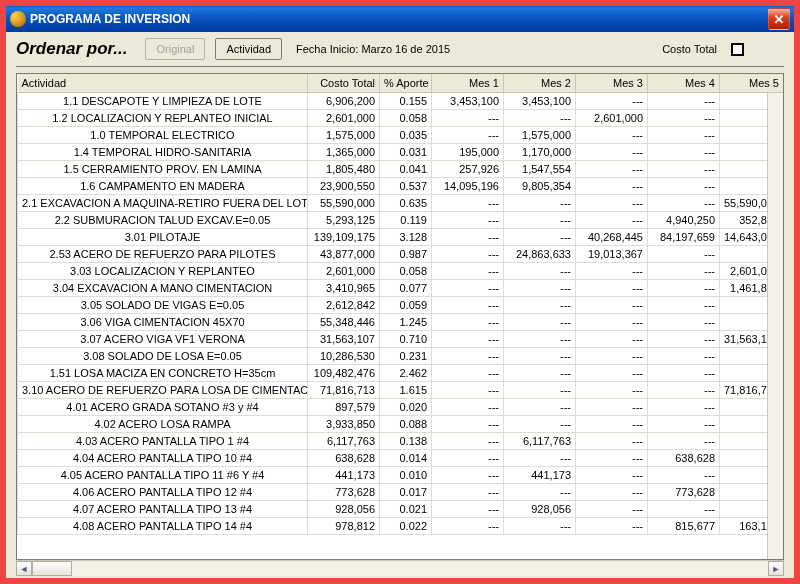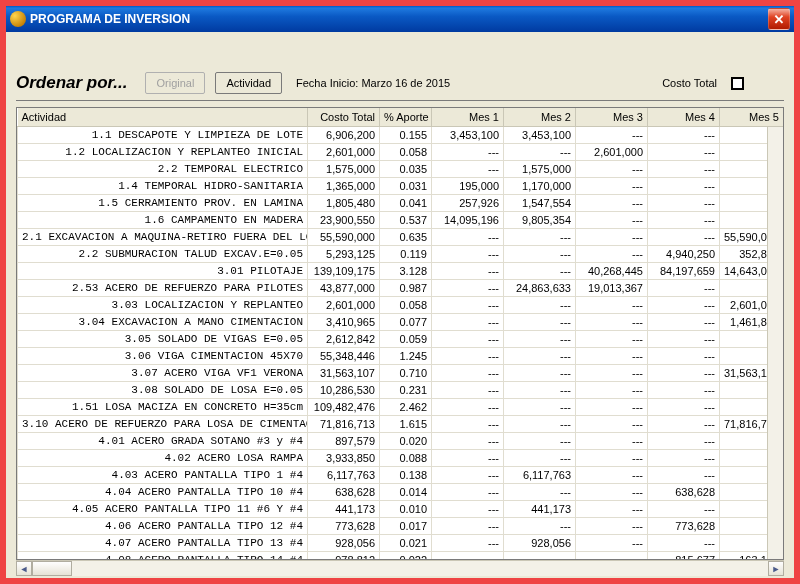--- a/index.html
+++ b/index.html
@@ -45,21 +45,20 @@
   display: flex; align-items: center; justify-content: center;
   color: #fff; font-weight: bold; font-size: 13px;
   cursor: pointer;
 }
 .content {
   flex: 1;
   padding: 6px 10px 2px 10px;
   display: flex;
   flex-direction: column;
   overflow: hidden;
-  margin-top: 34px;
 }
 .row1 {
   display: flex;
   align-items: center;
   gap: 10px;
   padding-bottom: 4px;
 }
 .ordenar-label {
   font-size: 17px;
   font-weight: bold;
@@ -146,21 +145,21 @@
 th:first-child { text-align: left; border-left: none; }
 td {
   border: 1px solid #e0ddd0;
   padding: 1px 4px 0 4px;
   height: 17px;
   text-align: right;
   white-space: nowrap;
   overflow: hidden;
   background: #fff;
 }
-td:first-child { text-align: right; font-family: Liberation Mono, monospace; }
+td:first-child { text-align: center; }
 .scrollbar-h {
   height: 16px;
   background: #ece9d8;
   display: flex;
   align-items: stretch;
   border-top: 1px solid #cac7b6;
 }
 .scrollbar-h .arrow, .scrollbar-h .thumb {
   background: linear-gradient(to bottom, #fefefe, #e6e3d6);
   border: 1px solid #b0ada0;
@@ -243,21 +242,21 @@
               <td>1.2 LOCALIZACION  Y REPLANTEO INICIAL</td>
               <td>2,601,000</td>
               <td>0.058</td>
               <td>---</td>
               <td>---</td>
               <td>2,601,000</td>
               <td>---</td>
               <td>---</td>
             </tr>
             <tr>
-              <td>2.2 TEMPORAL ELECTRICO</td>
+              <td>1.0 TEMPORAL ELECTRICO</td>
               <td>1,575,000</td>
               <td>0.035</td>
               <td>---</td>
               <td>1,575,000</td>
               <td>---</td>
               <td>---</td>
               <td>---</td>
             </tr>
             <tr>
               <td>1.4 TEMPORAL  HIDRO-SANITARIA</td>

